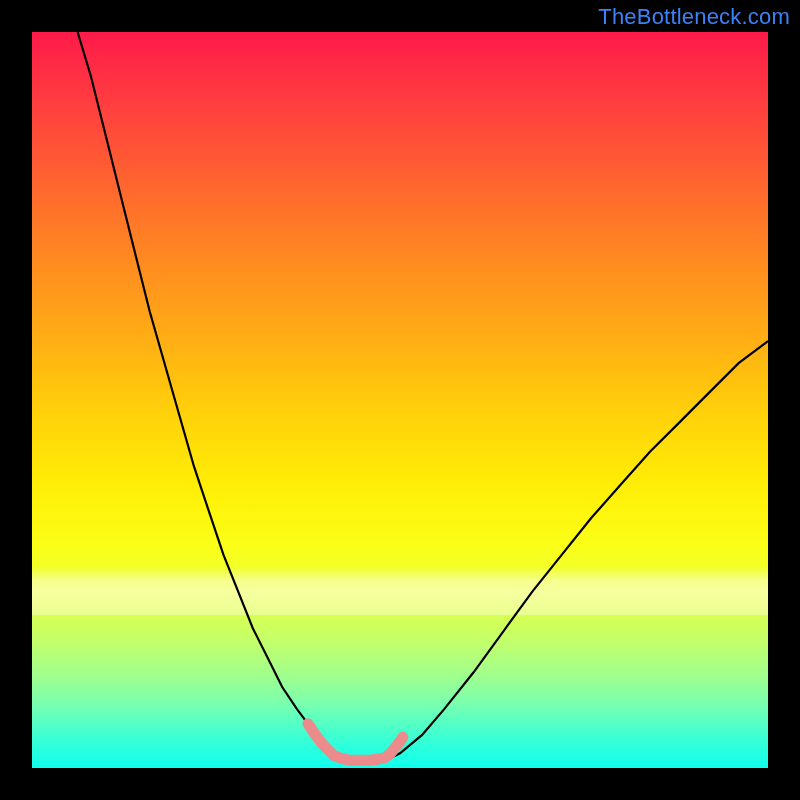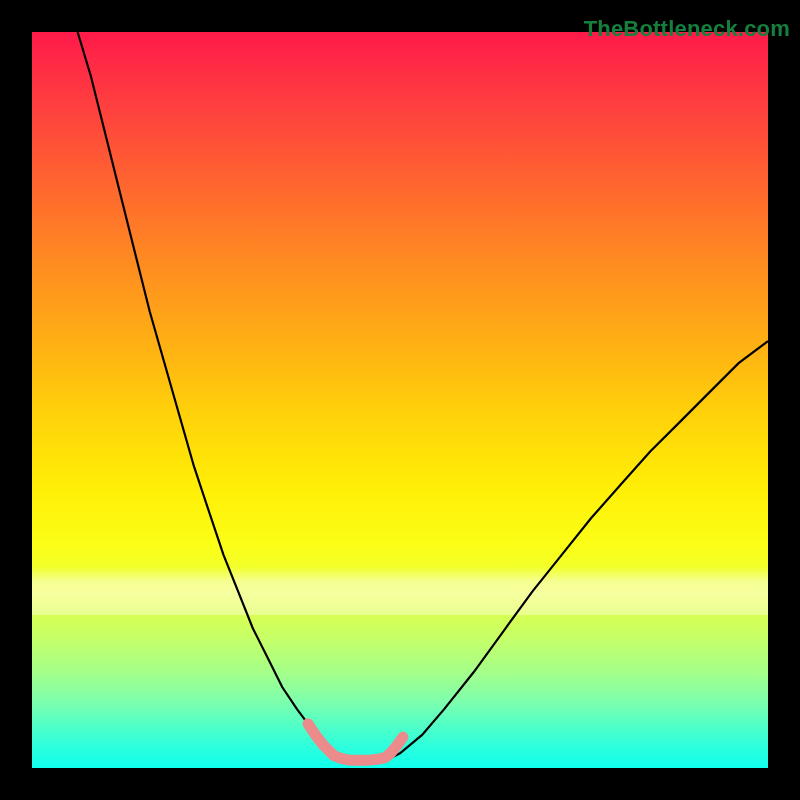--- a/index.html
+++ b/index.html
@@ -12,25 +12,25 @@
     background: #000;
   }
   .outer-frame {
     width: 800px;
     height: 800px;
     background: #000;
     position: relative;
   }
   .watermark {
     position: absolute;
-    top: 16px;
+    top: 4px;
     right: 10px;
-    color: #15803d;
+    color: #3b82f6;
     font-size: 22px;
-    font-weight: 700;
+    font-weight: 400;
     z-index: 10;
     letter-spacing: 0.2px;
   }
   .plot-area {
     position: absolute;
     top: 32px;
     left: 32px;
     width: 736px;
     height: 736px;
     background: linear-gradient(to bottom,

